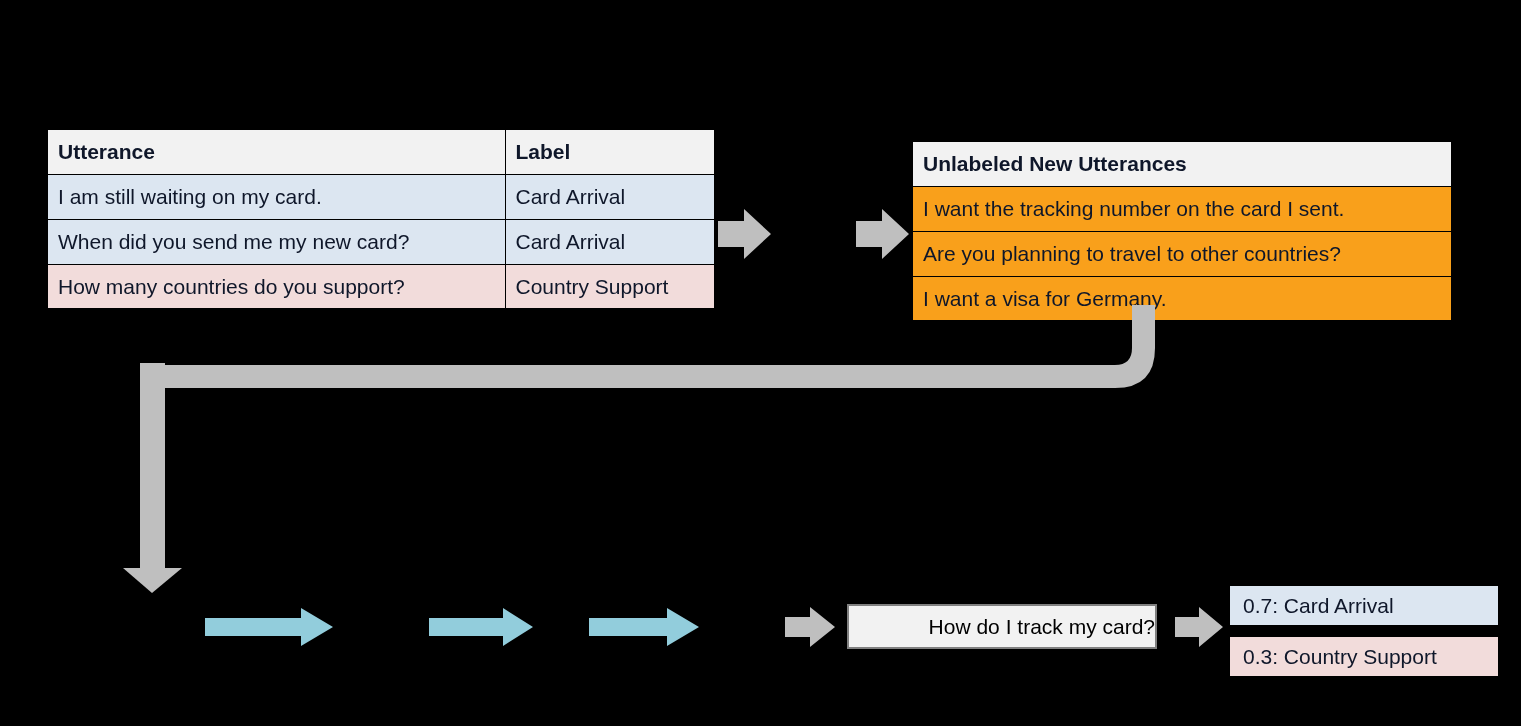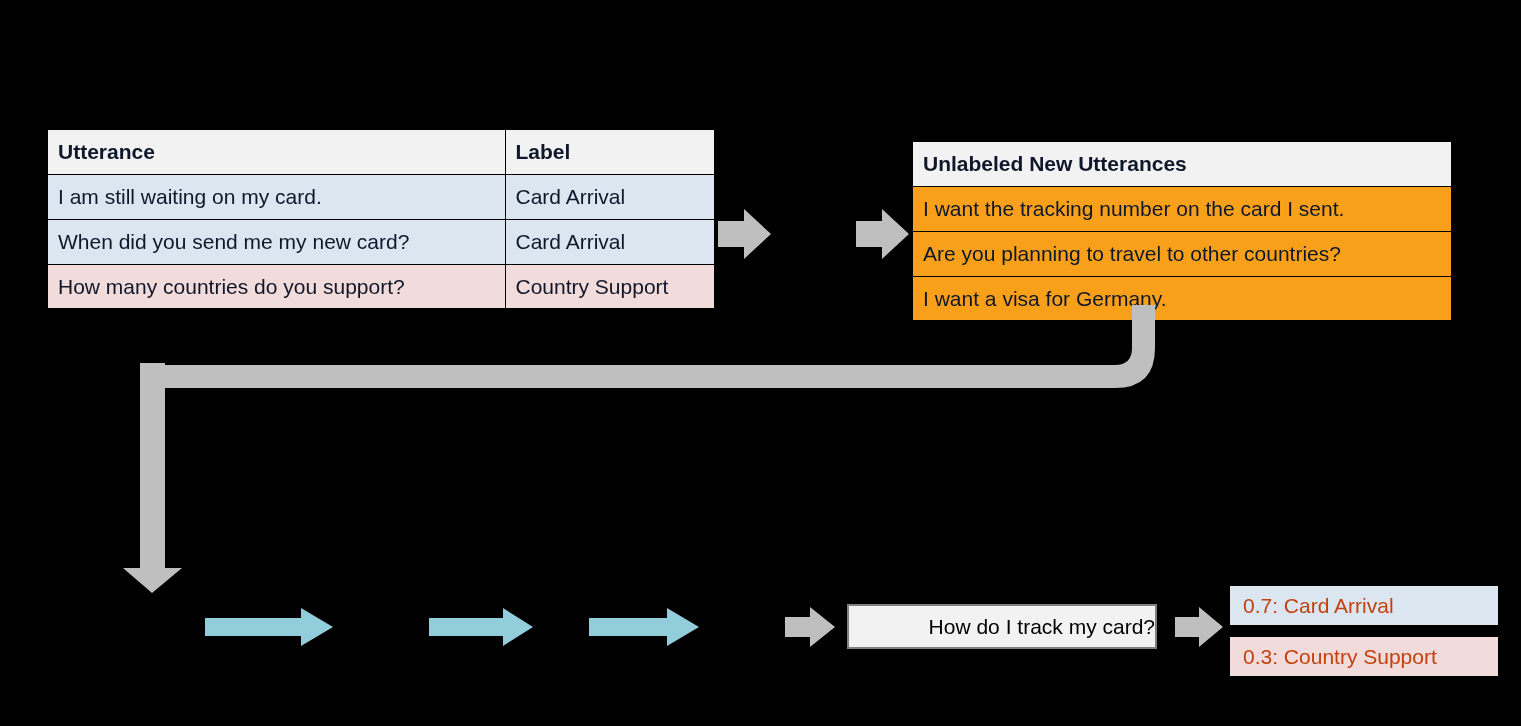--- a/index.html
+++ b/index.html
@@ -86,21 +86,21 @@
     width: 272px;
   }
   .pred-row {
     height: 43px;
     border: 2px solid #000000;
     box-sizing: border-box;
     display: flex;
     align-items: center;
     padding-left: 13px;
     font-size: 21px;
-    color: #c2410c;
+    color: #0f172a;
     white-space: nowrap;
   }
   .pred-row + .pred-row { margin-top: 8px; }
 
   
   .arrow-svg { position: absolute; display: block; }
   
 </style>
 </head>
 <body>

